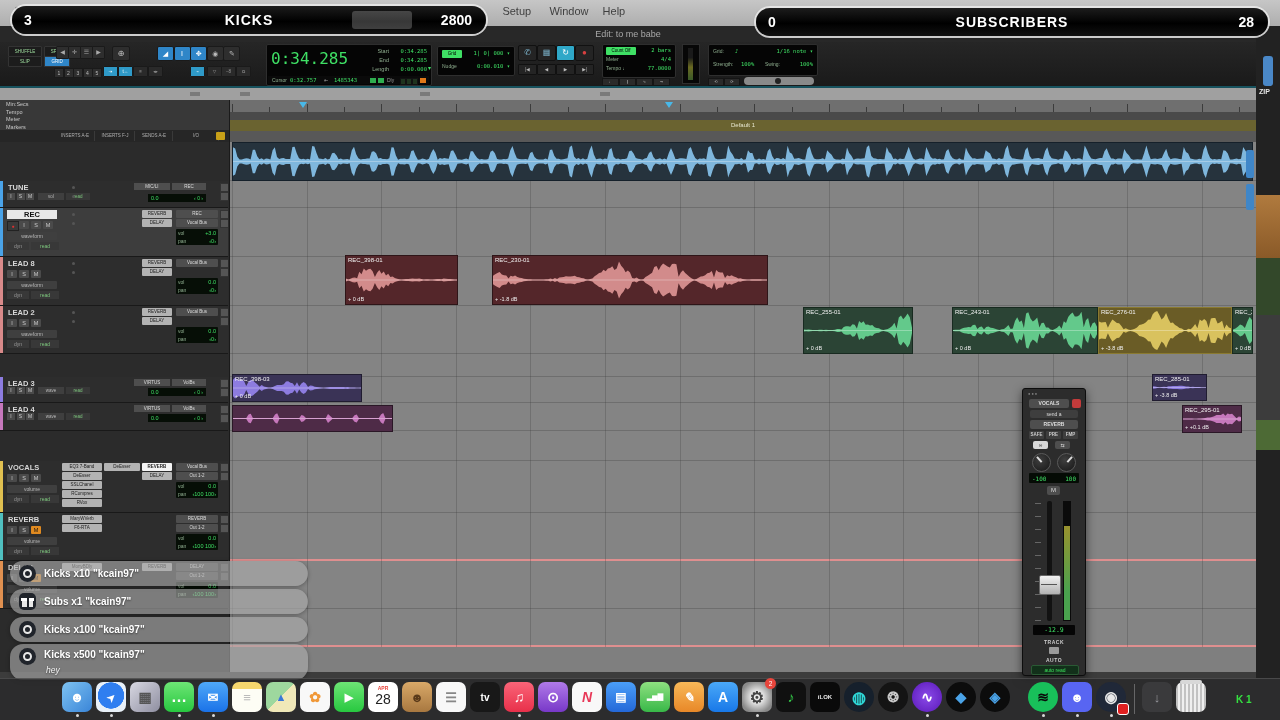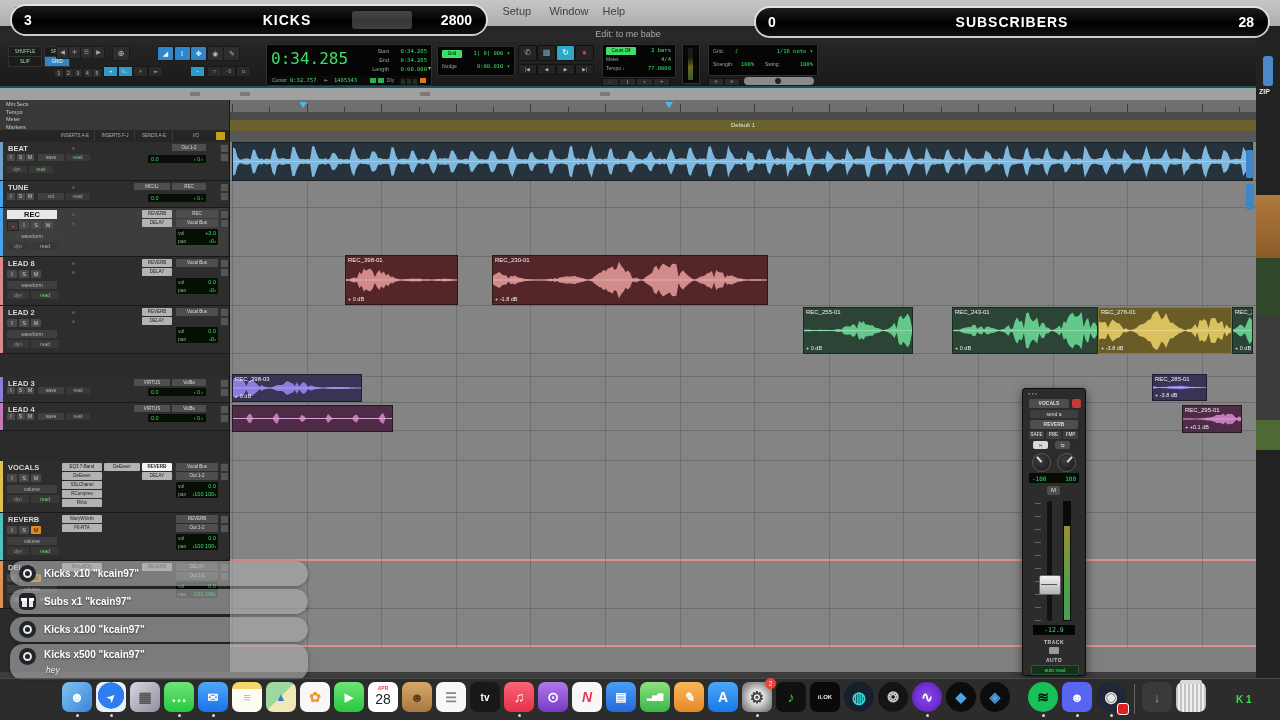--- a/index.html
+++ b/index.html
@@ -167,40 +167,20 @@
       <div class="abs" style="left: 6px; top: 23.5px; font-size: 5.5px; color: rgb(200, 200, 200);">Markers</div>
     </div>
   <div class="abs" id="colheads">
       <div class="abs" style="left: 56px; top: 1px; width: 38px; height: 10px; border-right: 1px solid rgb(58, 58, 58); color: rgb(176, 176, 176); font-size: 4.5px; text-align: center; line-height: 10px;">INSERTS A-E</div>
       <div class="abs" style="left: 96px; top: 1px; width: 38px; height: 10px; border-right: 1px solid rgb(58, 58, 58); color: rgb(176, 176, 176); font-size: 4.5px; text-align: center; line-height: 10px;">INSERTS F-J</div>
       <div class="abs" style="left: 136px; top: 1px; width: 36px; height: 10px; border-right: 1px solid rgb(58, 58, 58); color: rgb(176, 176, 176); font-size: 4.5px; text-align: center; line-height: 10px;">SENDS A-E</div>
       <div class="abs" style="left: 174px; top: 1px; width: 44px; height: 10px; border-right: 1px solid rgb(58, 58, 58); color: rgb(176, 176, 176); font-size: 4.5px; text-align: center; line-height: 10px;">I/O</div>
       <div class="abs" style="left: 216px; top: 2px; width: 9px; height: 8px; background: rgb(200, 160, 24); border-radius: 1px;"></div>
     </div>
   <div class="abs" id="tracklistbg">
-      <div class="abs" style="left: 0px; top: 0px; width: 228px; height: 38px; background: rgb(45, 45, 45); border-bottom: 1px solid rgb(25, 25, 25); overflow: hidden;">
-        <div class="abs" style="left: 0px; top: 0px; width: 3px; height: 39px; background: rgb(111, 159, 200);"></div>
-        <div class="abs" style="left: 8px; top: 2px; font-size: 7.5px; font-weight: bold; color: rgb(216, 216, 216); white-space: nowrap;">BEAT</div>
-        <div class="abs" style="left: 7px; top: 12px; width: 8px; height: 7px; background: rgb(74, 74, 74); color: rgb(204, 204, 204); font-size: 5px; text-align: center; line-height: 7px;">I</div>
-        <div class="abs" style="left: 16.5px; top: 12px; width: 8px; height: 7px; background: rgb(74, 74, 74); color: rgb(204, 204, 204); font-size: 5px; text-align: center; line-height: 7px;">S</div>
-        <div class="abs" style="left: 26px; top: 12px; width: 8px; height: 7px; background: rgb(74, 74, 74); color: rgb(204, 204, 204); font-size: 5px; text-align: center; line-height: 7px;">M</div>
-        <div class="abs" style="left: 38px; top: 12px; width: 26px; height: 7px; background: rgb(63, 63, 63); color: rgb(184, 184, 184); font-size: 4.5px; text-align: center; line-height: 7px;">wave</div>
-        <div class="abs" style="left: 66px; top: 12px; width: 24px; height: 7px; background: rgb(56, 56, 56); color: rgb(126, 201, 126); font-size: 4.5px; text-align: center; line-height: 7px;">read</div>
-        <div class="abs" style="left: 7px; top: 24px; width: 20px; height: 7px; background: rgb(56, 56, 56); color: rgb(153, 153, 153); font-size: 4.5px; text-align: center; line-height: 7px;">dyn</div>
-        <div class="abs" style="left: 29px; top: 24px; width: 24px; height: 7px; background: rgb(56, 56, 56); color: rgb(126, 201, 126); font-size: 4.5px; text-align: center; line-height: 7px;">read</div>
-        <div class="abs" style="left: 72px; top: 5px; width: 3px; height: 3px; background: rgb(85, 85, 85); border-radius: 50%;"></div>
-        <div class="abs" style="left: 72px; top: 14px; width: 3px; height: 3px; background: rgb(85, 85, 85); border-radius: 50%;"></div>
-        <div class="abs" style="left: 172px; top: 2px; width: 34px; height: 7px; background: rgb(78, 78, 78); color: rgb(221, 221, 221); font-size: 4.5px; text-align: center; line-height: 7px;">Out 1-2</div>
-        <div class="abs" style="left: 148px; top: 13px; width: 58px; height: 8px; background: rgb(6, 14, 6);">
-          <div class="abs" style="left: 3px; top: 1px; font-size: 5.5px; color: rgb(63, 224, 101);">0.0</div>
-          <div class="abs" style="right: 3px; top: 1px; font-size: 5px; color: rgb(63, 224, 101);">‹ 0 ›</div>
-        </div>
-        <div class="abs" style="left: 220px; top: 2px; width: 7px; height: 7px; background: rgb(85, 85, 85); border: 1px solid rgb(51, 51, 51);"></div>
-        <div class="abs" style="left: 220px; top: 11px; width: 7px; height: 7px; background: rgb(85, 85, 85); border: 1px solid rgb(51, 51, 51);"></div>
-      </div>
       <div class="abs" style="left: 0px; top: 39px; width: 228px; height: 26px; background: rgb(45, 45, 45); border-bottom: 1px solid rgb(25, 25, 25); overflow: hidden;">
         <div class="abs" style="left: 0px; top: 0px; width: 3px; height: 27px; background: rgb(74, 163, 232);"></div>
         <div class="abs" style="left: 8px; top: 2px; font-size: 7.5px; font-weight: bold; color: rgb(216, 216, 216); white-space: nowrap;">TUNE</div>
         <div class="abs" style="left: 7px; top: 12px; width: 8px; height: 7px; background: rgb(74, 74, 74); color: rgb(204, 204, 204); font-size: 5px; text-align: center; line-height: 7px;">I</div>
         <div class="abs" style="left: 16.5px; top: 12px; width: 8px; height: 7px; background: rgb(74, 74, 74); color: rgb(204, 204, 204); font-size: 5px; text-align: center; line-height: 7px;">S</div>
         <div class="abs" style="left: 26px; top: 12px; width: 8px; height: 7px; background: rgb(74, 74, 74); color: rgb(204, 204, 204); font-size: 5px; text-align: center; line-height: 7px;">M</div>
         <div class="abs" style="left: 38px; top: 12px; width: 26px; height: 7px; background: rgb(63, 63, 63); color: rgb(184, 184, 184); font-size: 4.5px; text-align: center; line-height: 7px;">vol</div>
         <div class="abs" style="left: 66px; top: 12px; width: 24px; height: 7px; background: rgb(56, 56, 56); color: rgb(126, 201, 126); font-size: 4.5px; text-align: center; line-height: 7px;">read</div>
         <div class="abs" style="left: 72px; top: 5px; width: 3px; height: 3px; background: rgb(85, 85, 85); border-radius: 50%;"></div>
         <div class="abs" style="left: 72px; top: 14px; width: 3px; height: 3px; background: rgb(85, 85, 85); border-radius: 50%;"></div>
@@ -586,21 +566,21 @@
     </div>
     <div class="abs lcd" style="left:10px;top:236px;width:42px;height:10px;background:#050505;font-size:6.5px;text-align:center;line-height:10px;border-radius:1px;">-12.9</div>
     <div class="swlbl" style="top:250px;">TRACK</div>
     <div class="abs" style="left:26px;top:258px;width:10px;height:7px;background:#9a9a9a;border-radius:1px;"></div>
     <div class="swlbl" style="top:268px;">AUTO</div>
     <div class="abs" style="left:8px;top:276px;width:46px;height:8px;background:#12301a;border:1px solid #2a5a34;border-radius:2px;color:#3ae05a;font-size:5px;text-align:center;line-height:8px;">auto read</div>
   </div>
 
   <div class="abs pill" style="left:12px;top:6px;width:474px;">
     <span style="left:12px;">3</span>
-    <span style="left:8px;width:100%;text-align:center;letter-spacing:1px;padding-left:30px;">KICKS</span>
+    <span style="left:0;width:100%;text-align:center;letter-spacing:1px;">KICKS</span>
     <span style="right:14px;">2800</span>
     <div class="abs" style="left:340px;top:5px;width:60px;height:18px;background:rgba(255,255,255,.22);border-radius:3px;"></div>
   </div>
   <div class="abs pill" style="left:756px;top:8px;width:512px;">
     <span style="left:12px;">0</span>
     <span style="left:0;width:100%;text-align:center;letter-spacing:1px;">SUBSCRIBERS</span>
     <span style="right:14px;">28</span>
   </div>
 
   <div class="abs" style="left:1256px;top:26px;width:24px;height:652px;background:#222;">

